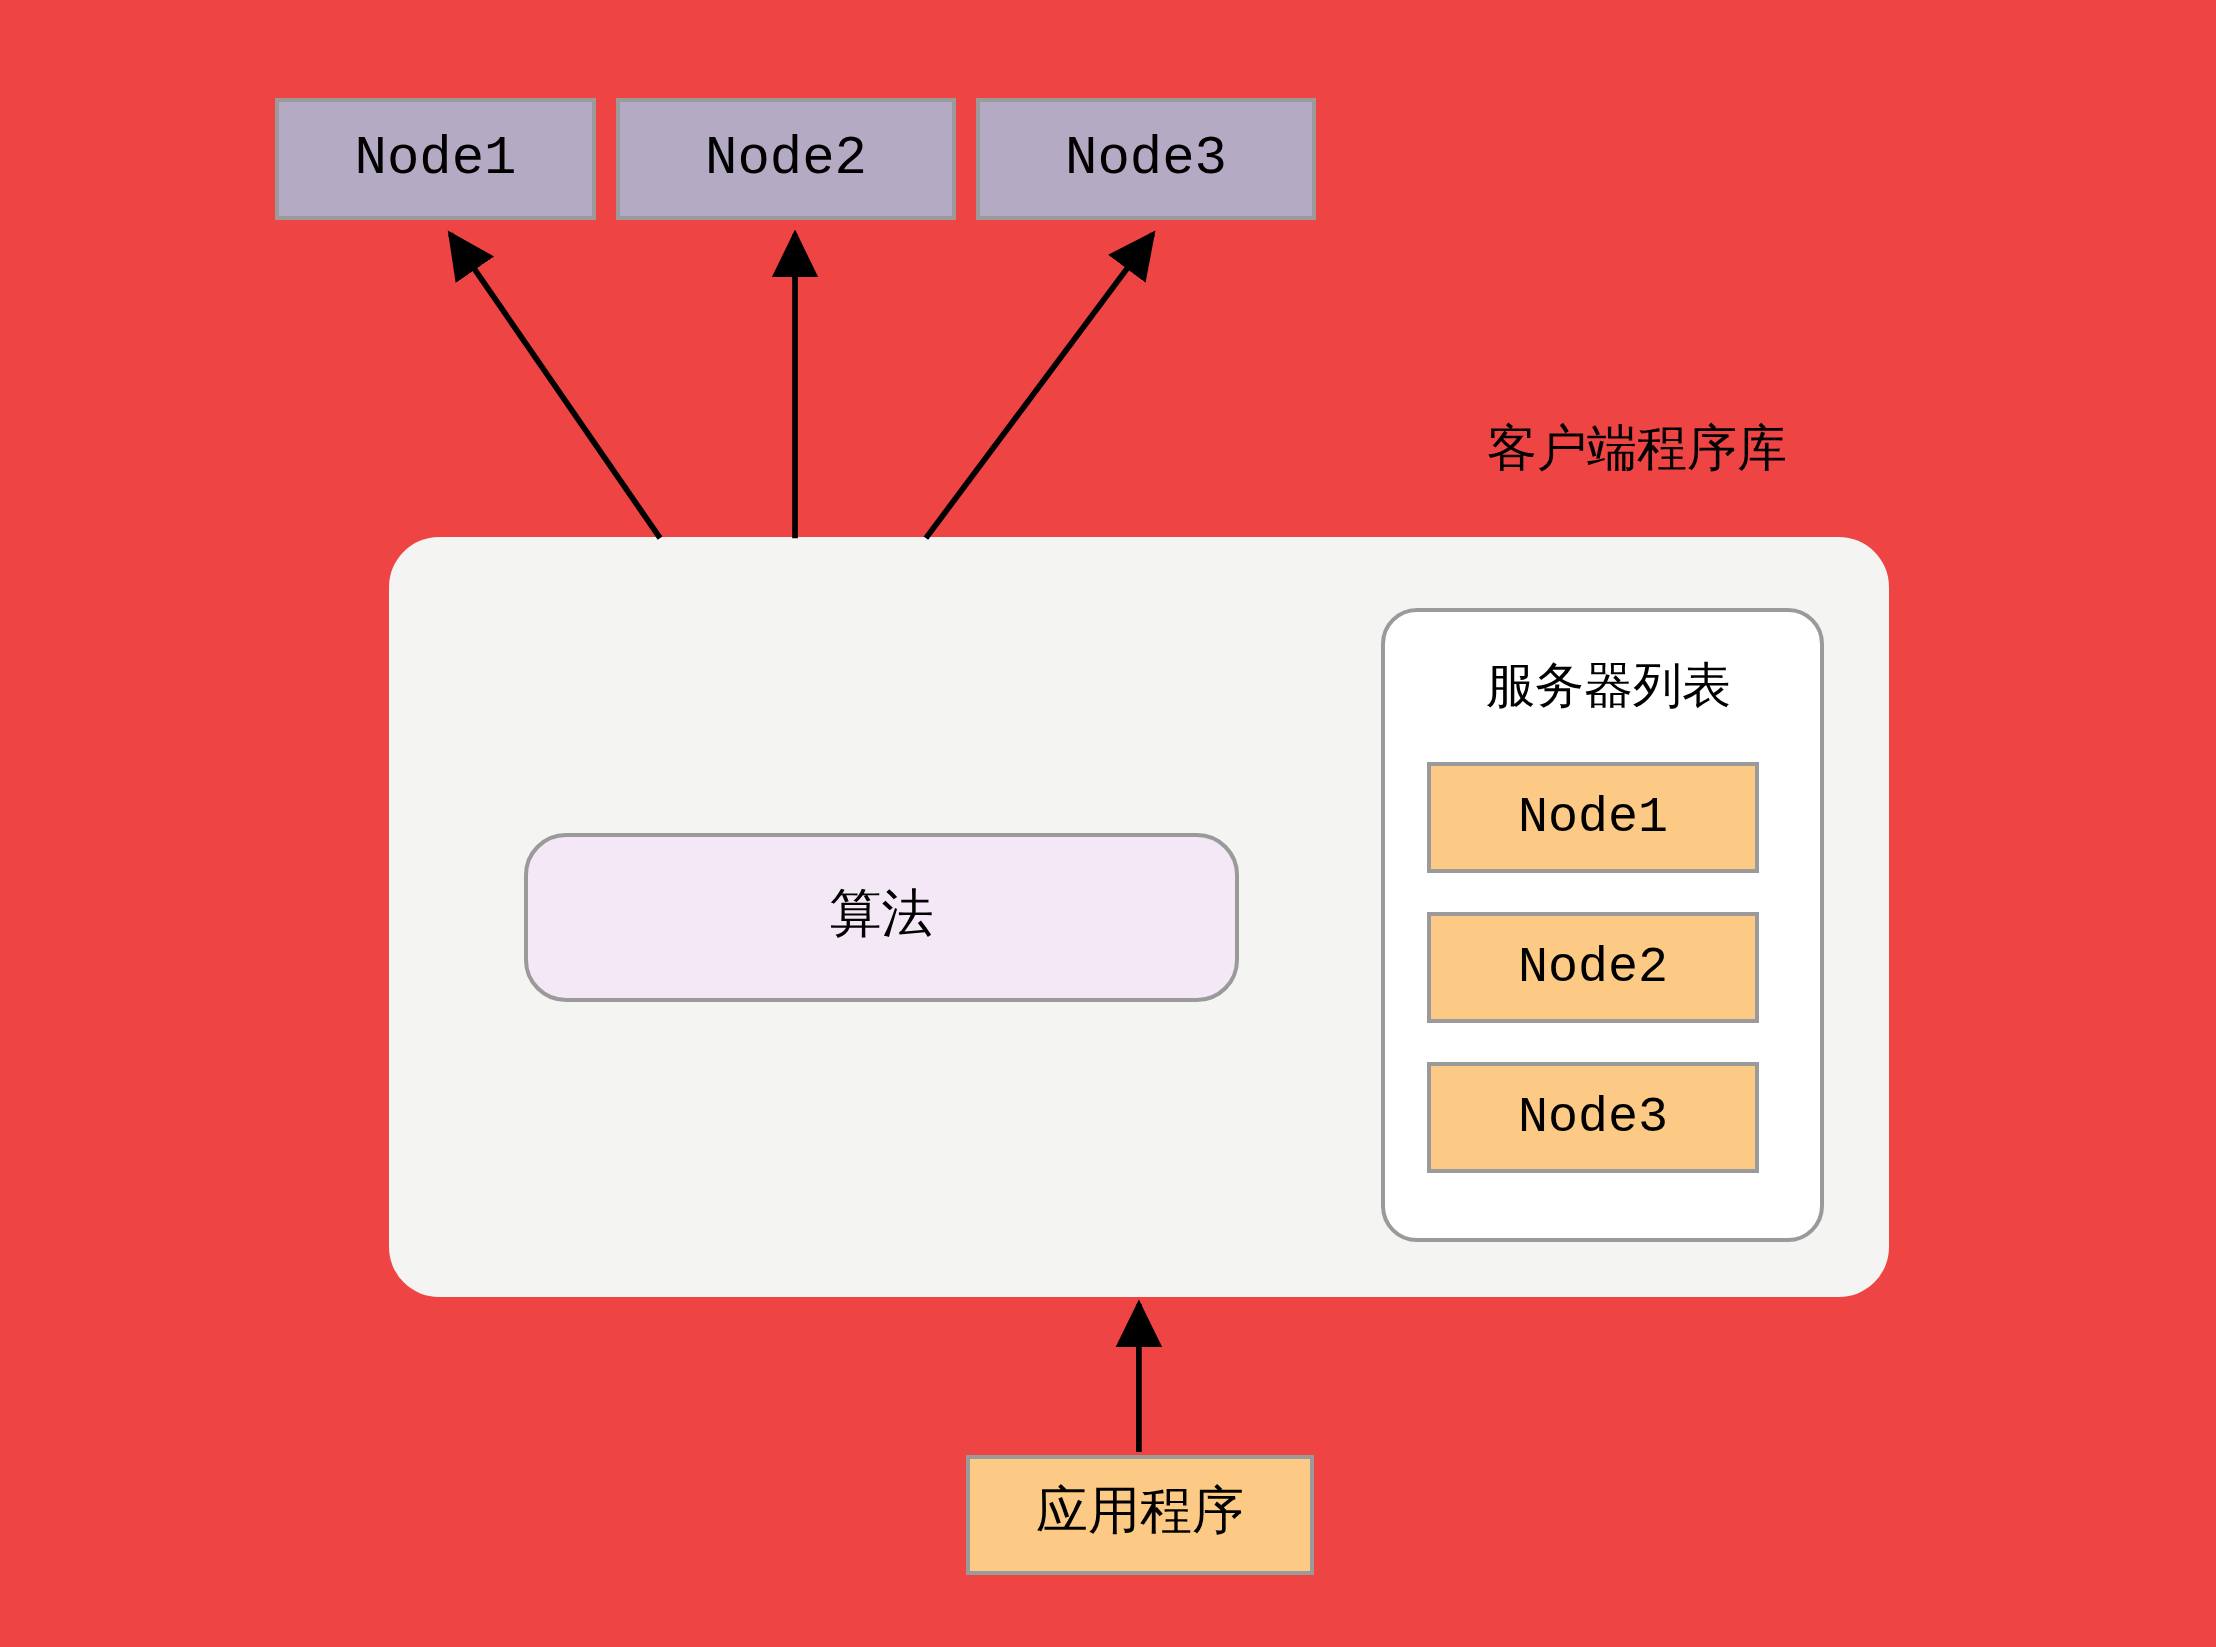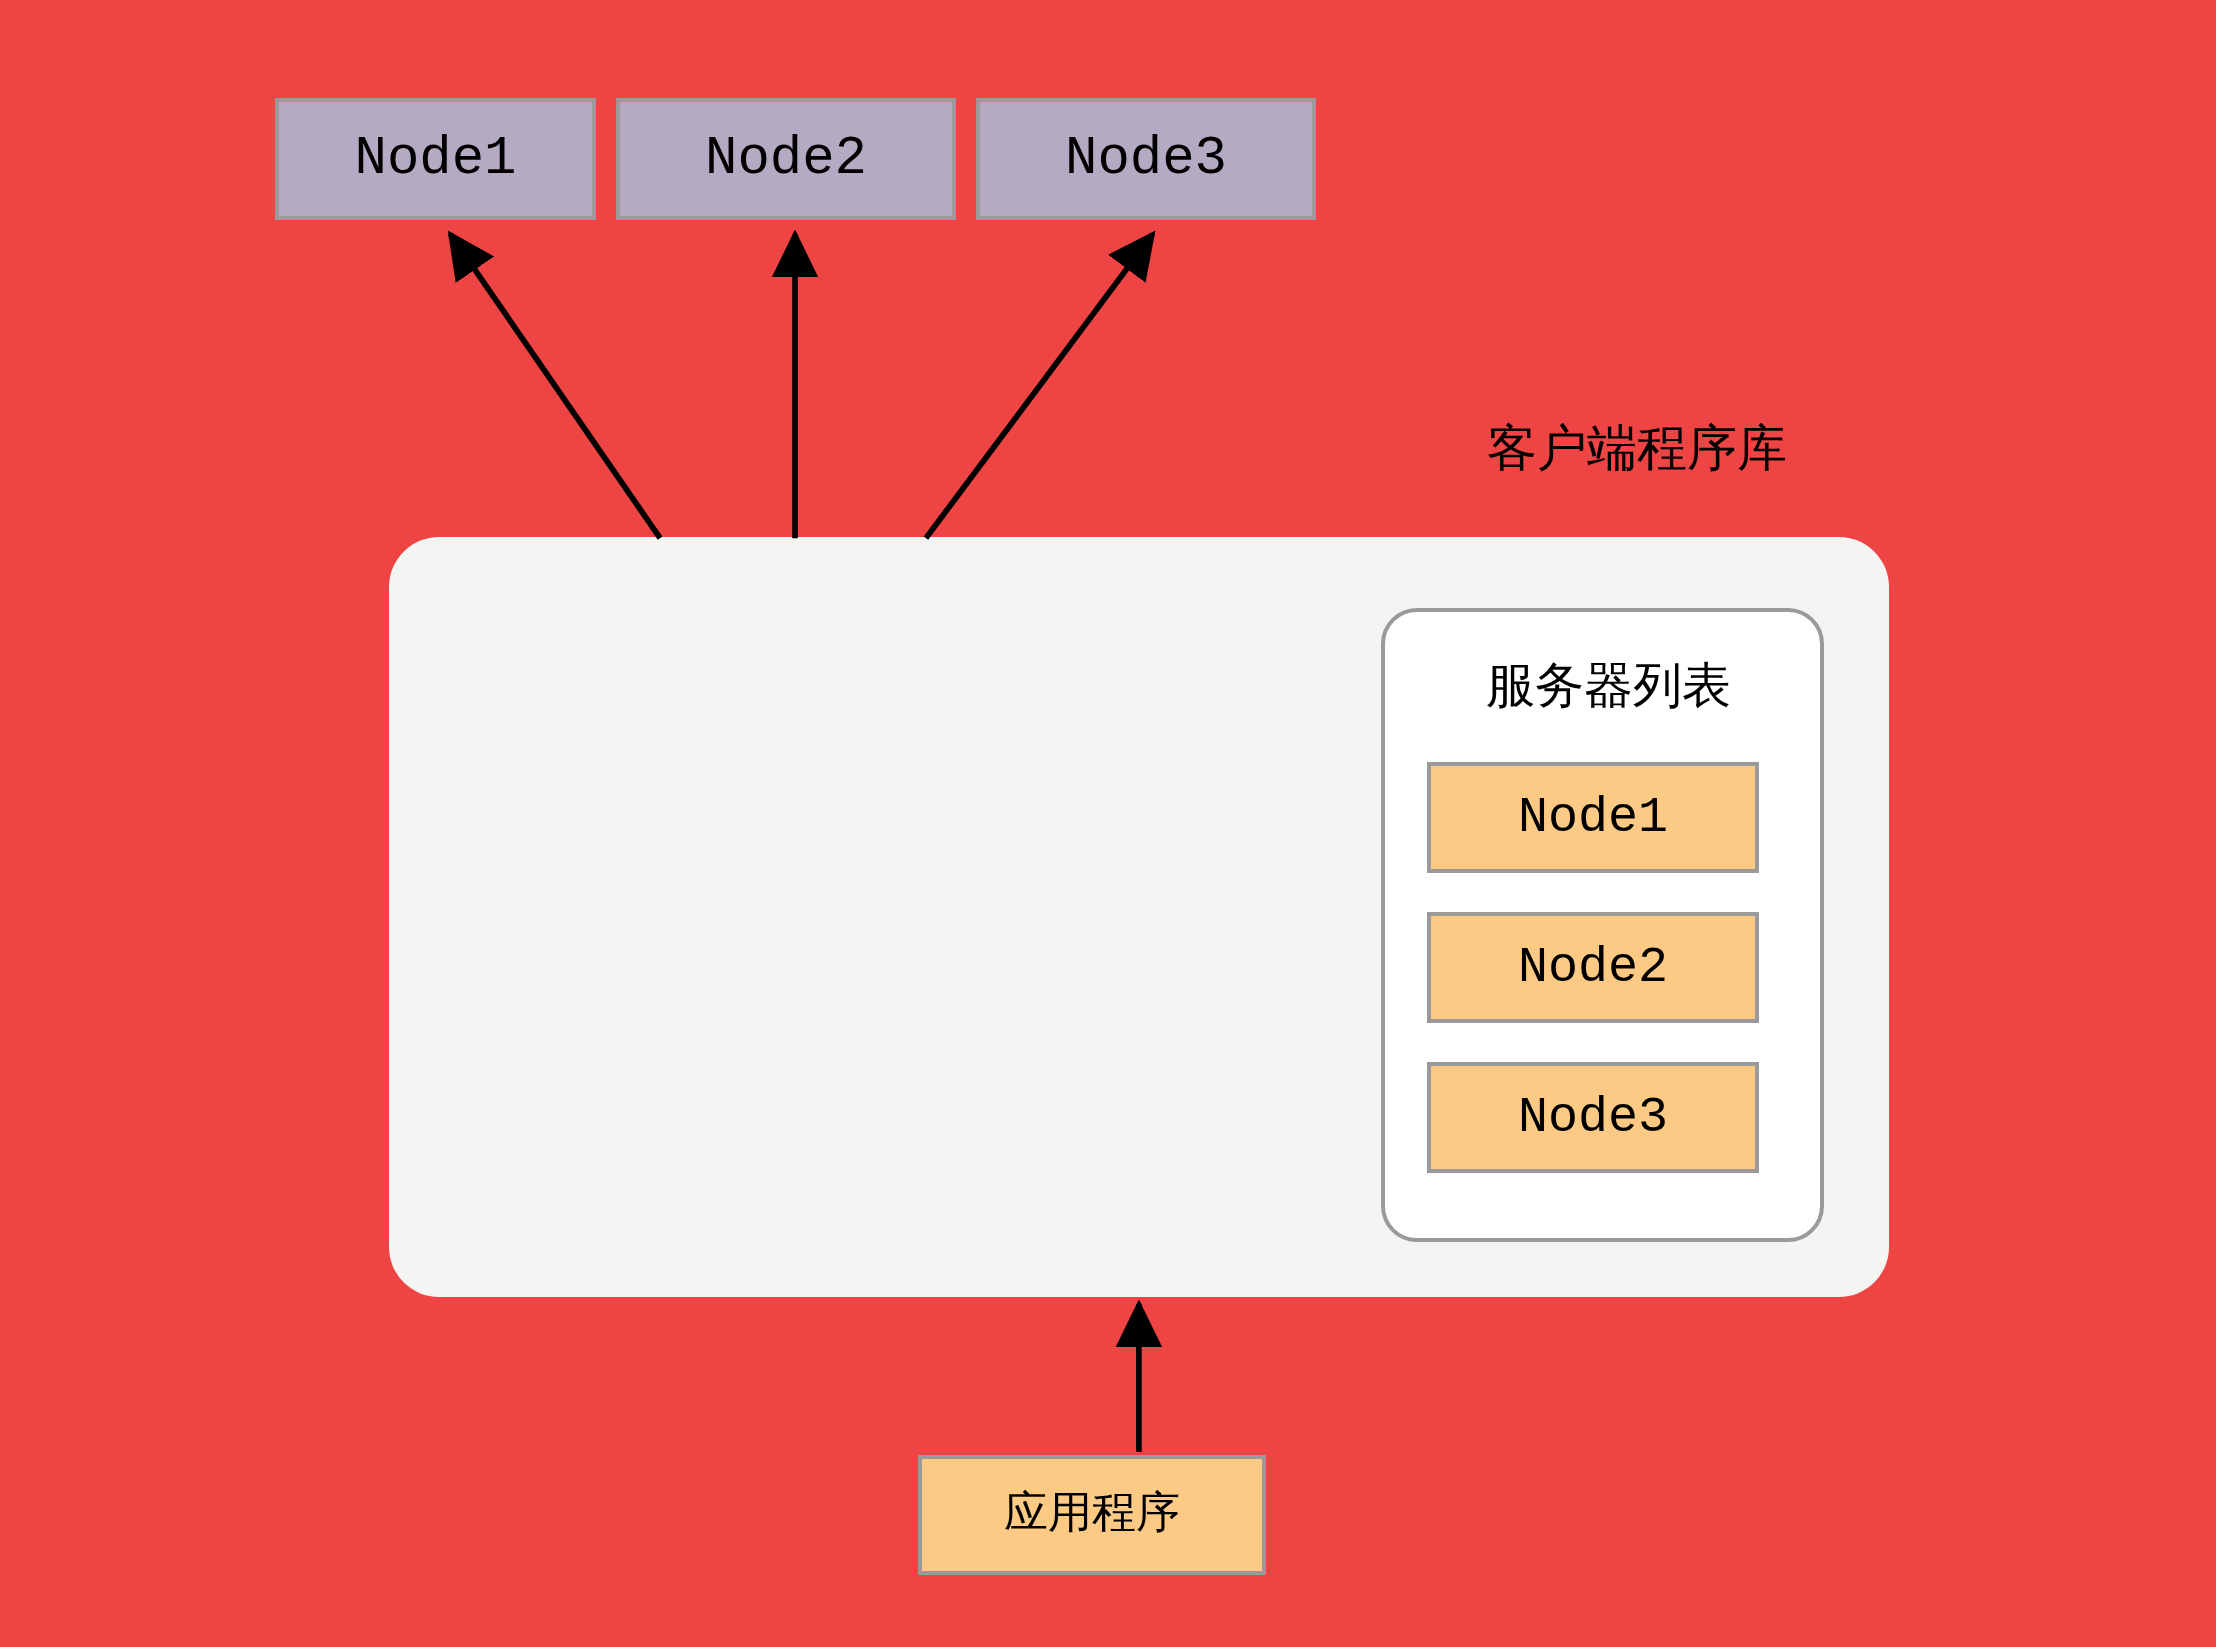--- a/index.html
+++ b/index.html
@@ -116,27 +116,27 @@
     display: flex;
     align-items: center;
     justify-content: center;
     font-size: 50px;
     color: #000000;
     white-space: nowrap;
   }
 
   
   .app-box {
-    left: 918px;
+    left: 966px;
     top: 1455px;
     width: 348px;
     height: 120px;
     background: #fcca84;
     border: 4.9px solid #9a9a9a;
-    font-size: 44px;
+    font-size: 52px;
   }
 
   
   .arrow-layer {
     position: absolute;
     left: 0;
     top: 0;
     width: 2216px;
     height: 1647px;
     pointer-events: none;
@@ -156,20 +156,23 @@
   </div>
 
   <div class="box node-top node-top-3">
     <span>Node3</span>
   </div>
 
   <div class="client-caption">客户端程序库</div>
 
   <div class="client-shell"></div>
 
+  <div class="box algorithm-box">
+    <span>算法</span>
+  </div>
 
   <div class="server-panel">
     <div class="server-panel-title">服务器列表</div>
     <div class="server-list">
       <div class="server-node">
         <span>Node1</span>
       </div>
       <div class="server-node">
         <span>Node2</span>
       </div>

